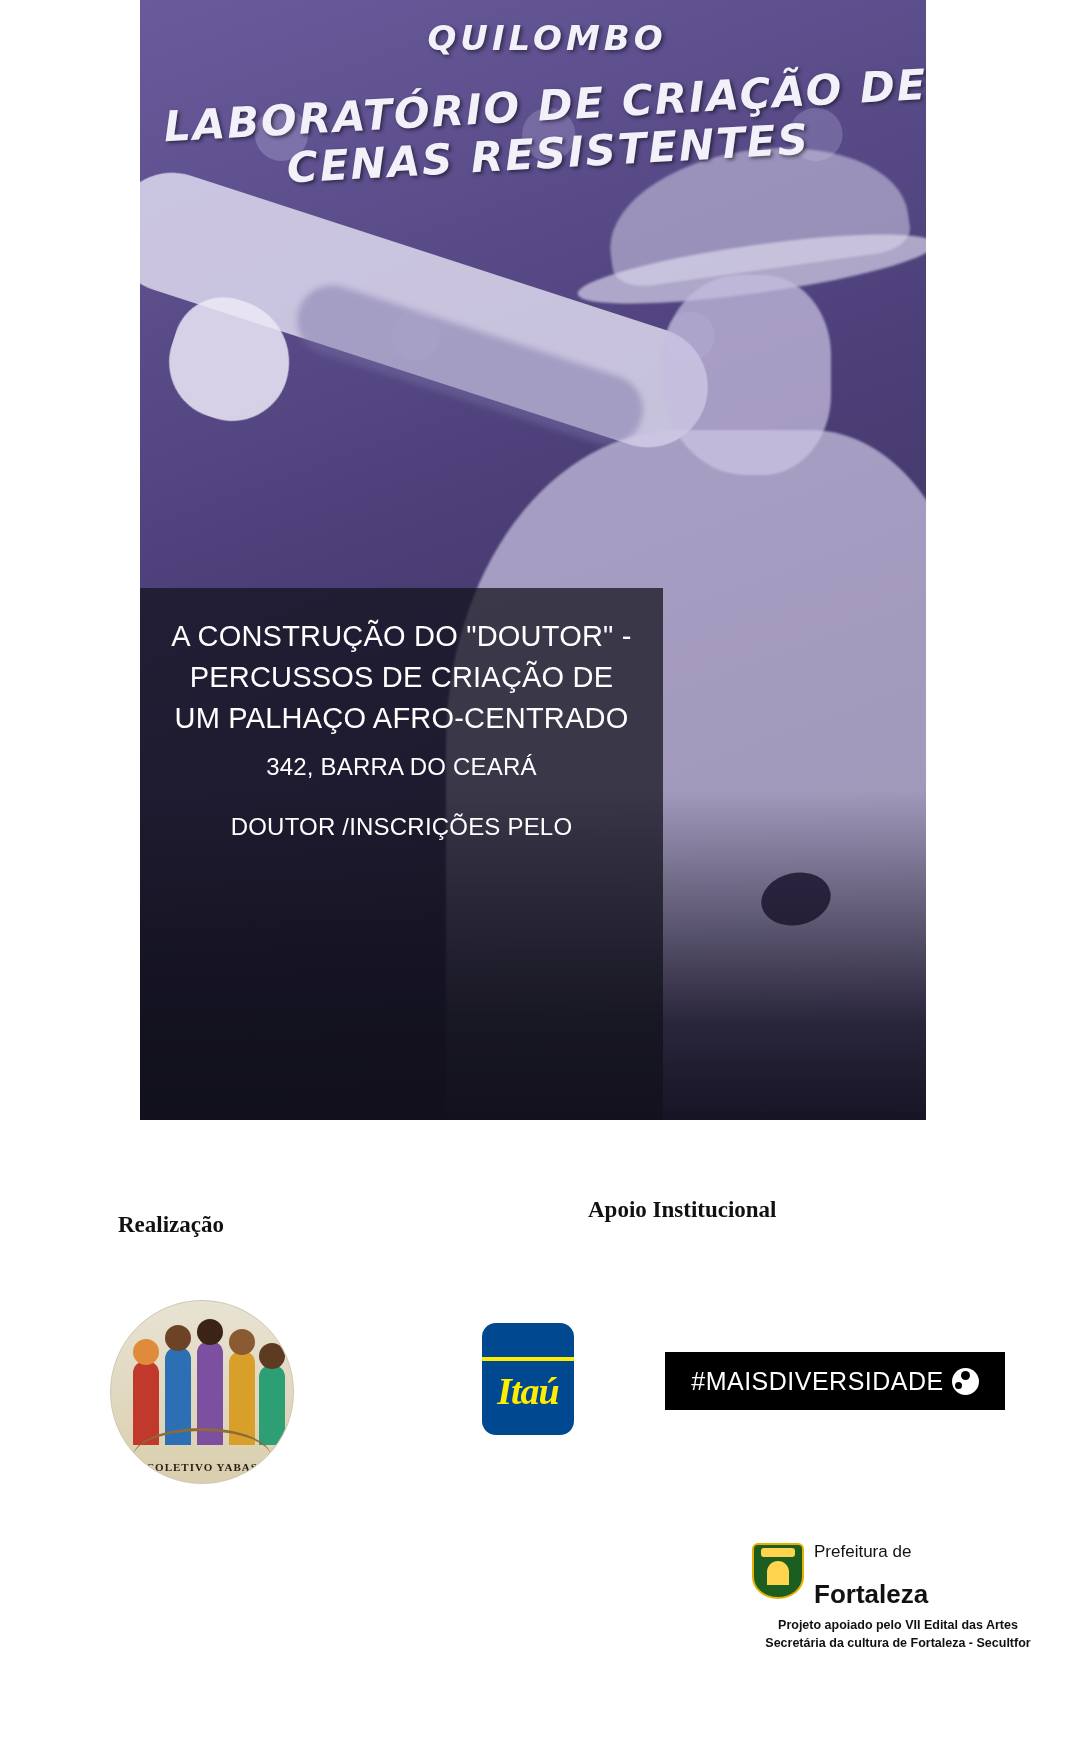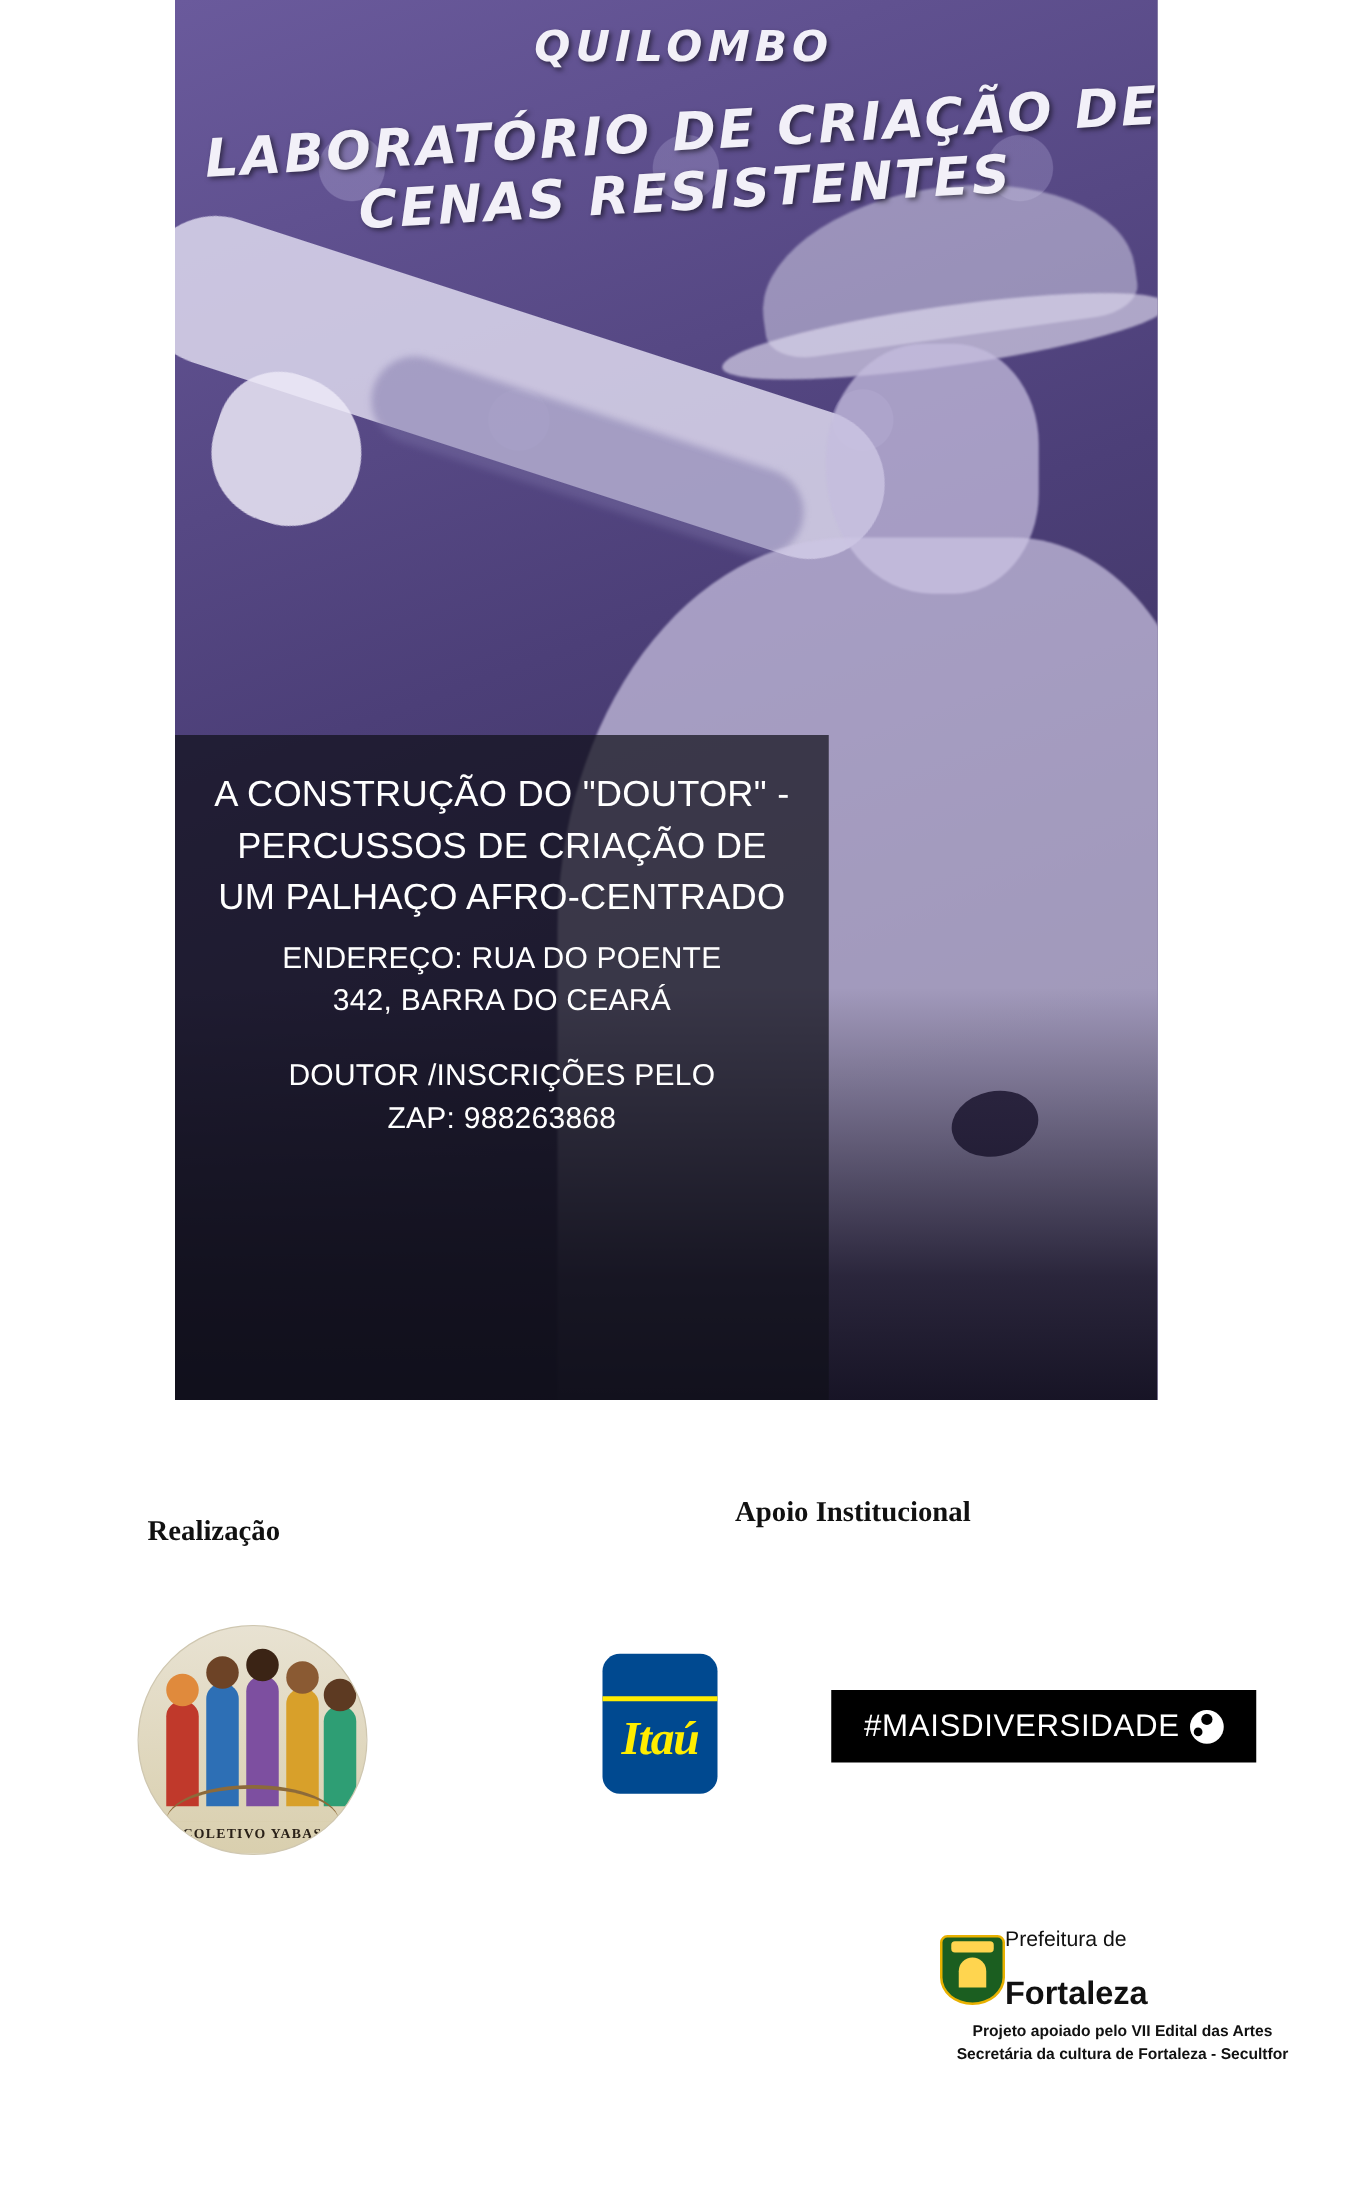--- a/index.html
+++ b/index.html
@@ -320,21 +320,21 @@
 
   
   .prefeitura {
     position: absolute;
     left: 752px;
     top: 1543px;
     width: 300px;
   }
   .pref-top {
     display: flex;
-    align-items: center;
+    gap: 10px;
   }
   .pref-crest {
     width: 52px;
     height: 56px;
     background: #1b5e20;
     border-radius: 6px 6px 26px 26px / 6px 6px 22px 22px;
     position: relative;
     flex: none;
     border: 2px solid #e8b100;
     box-sizing: border-box;
@@ -402,25 +402,23 @@
     <div class="dark-bottom"></div>
   </div>
 
   <div class="poster-title">
     <span class="line1">QUILOMBO</span>
     <span class="line2">LABORATÓRIO DE CRIAÇÃO DE CENAS RESISTENTES</span>
   </div>
 
   <div class="info-panel">
     <p class="info-title">A CONSTRUÇÃO DO "DOUTOR" - PERCUSSOS DE CRIAÇÃO DE UM PALHAÇO AFRO-CENTRADO</p>
-    <p class="info-line">ENDEREÇO: RUA DO POENTE</p>
     <p class="info-line">342, BARRA DO CEARÁ</p>
     <div class="info-gap"></div>
     <p class="info-line">DOUTOR /INSCRIÇÕES PELO</p>
-    <p class="info-line">ZAP:  988263868</p>
   </div>
 </div>
 
 <div class="credit-label" id="realizacao-label">Realização</div>
 <div class="credit-label" id="apoio-label">Apoio Institucional</div>
 
 <div class="yabas-logo">
   <div class="fig" style="left:22px;  height:84px;  background:#c0392b;"></div>
   <div class="head" style="left:22px;  bottom:118px; background:#e08a3c;"></div>
   <div class="fig" style="left:54px;  height:98px;  background:#2d6fb5;"></div>

